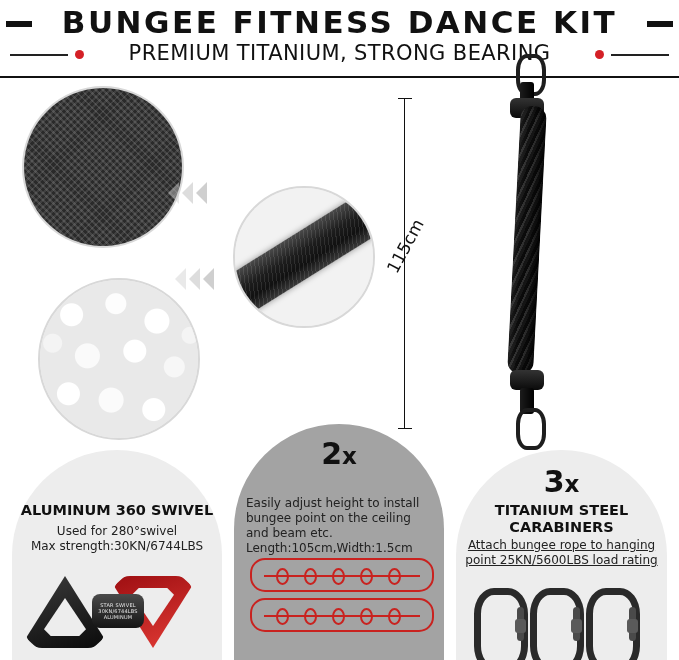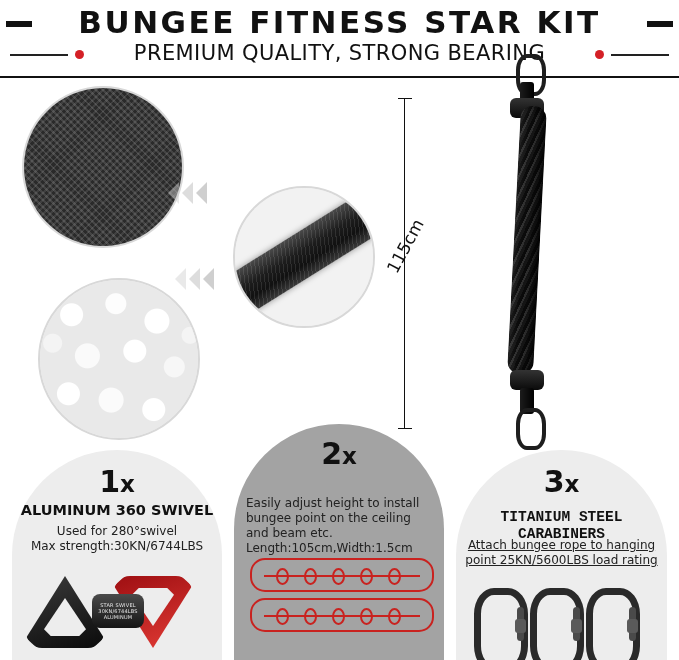--- a/index.html
+++ b/index.html
@@ -305,21 +305,21 @@
   .p1 .pname { top: 52px; }
   .p1 .pdesc { top: 74px; }
 
   
   .p2 .qty   { top: 12px; }
   .p2 .pname { top: 50px; }
   .p2 .pdesc { top: 72px; text-align: left; left: 12px; width: 188px; }
 
   
   .p3 .qty   { top: 14px; }
-  .p3 .pname { top: 59px; font-family: Liberation Mono, monospace; }
+  .p3 .pname { top: 52px; }
   .p3 .pdesc { top: 88px; text-decoration: underline; }
 
   
   .swivel {
     position: absolute;
     top: 118px; left: 10px;
     width: 192px; height: 86px;
   }
   .tri {
     position: absolute;
@@ -439,26 +439,26 @@
   }
 </style>
 </head>
 <body>
 
 <div class="page">
 
   <div class="header">
     <div class="title-rule-left"></div>
     <div class="title-rule-right"></div>
-    <div class="title">BUNGEE FITNESS STAR KIT</div>
+    <div class="title">BUNGEE FITNESS DANCE KIT</div>
 
     <div class="subtitle-wrap">
       <div class="dash left"></div>
       <div class="dot left"></div>
-      <div class="subtitle">PREMIUM QUALITY, STRONG BEARING</div>
+      <div class="subtitle">PREMIUM TITANIUM, STRONG BEARING</div>
       <div class="dot right"></div>
       <div class="dash right"></div>
     </div>
     <div class="hr"></div>
   </div>
 
   <div class="main">
 
     <div class="circle circle-weave">
       <div class="weave-fill"></div>
@@ -497,21 +497,20 @@
       <div class="rope-body"></div>
       <div class="rope-cuff bot"></div>
       <div class="rope-tail bot"></div>
       <div class="carab-ring bot"></div>
     </div>
   </div>
 
   <div class="panels">
 
     <div class="panel p1">
-      <div class="qty"><span>1</span><span class="x">x</span></div>
       <div class="pname">ALUMINUM 360 SWIVEL</div>
       <div class="pdesc" style="white-space:pre-line">Used for 280°swivel
 Max strength:30KN/6744LBS</div>
 
       <div class="swivel">
         <div class="tri black"></div>
         <div class="tri red"></div>
         <div class="swivel-hub">
           <div class="swivel-hub-text" style="white-space:pre-line">STAR SWIVEL
 30KN/6744LBS

